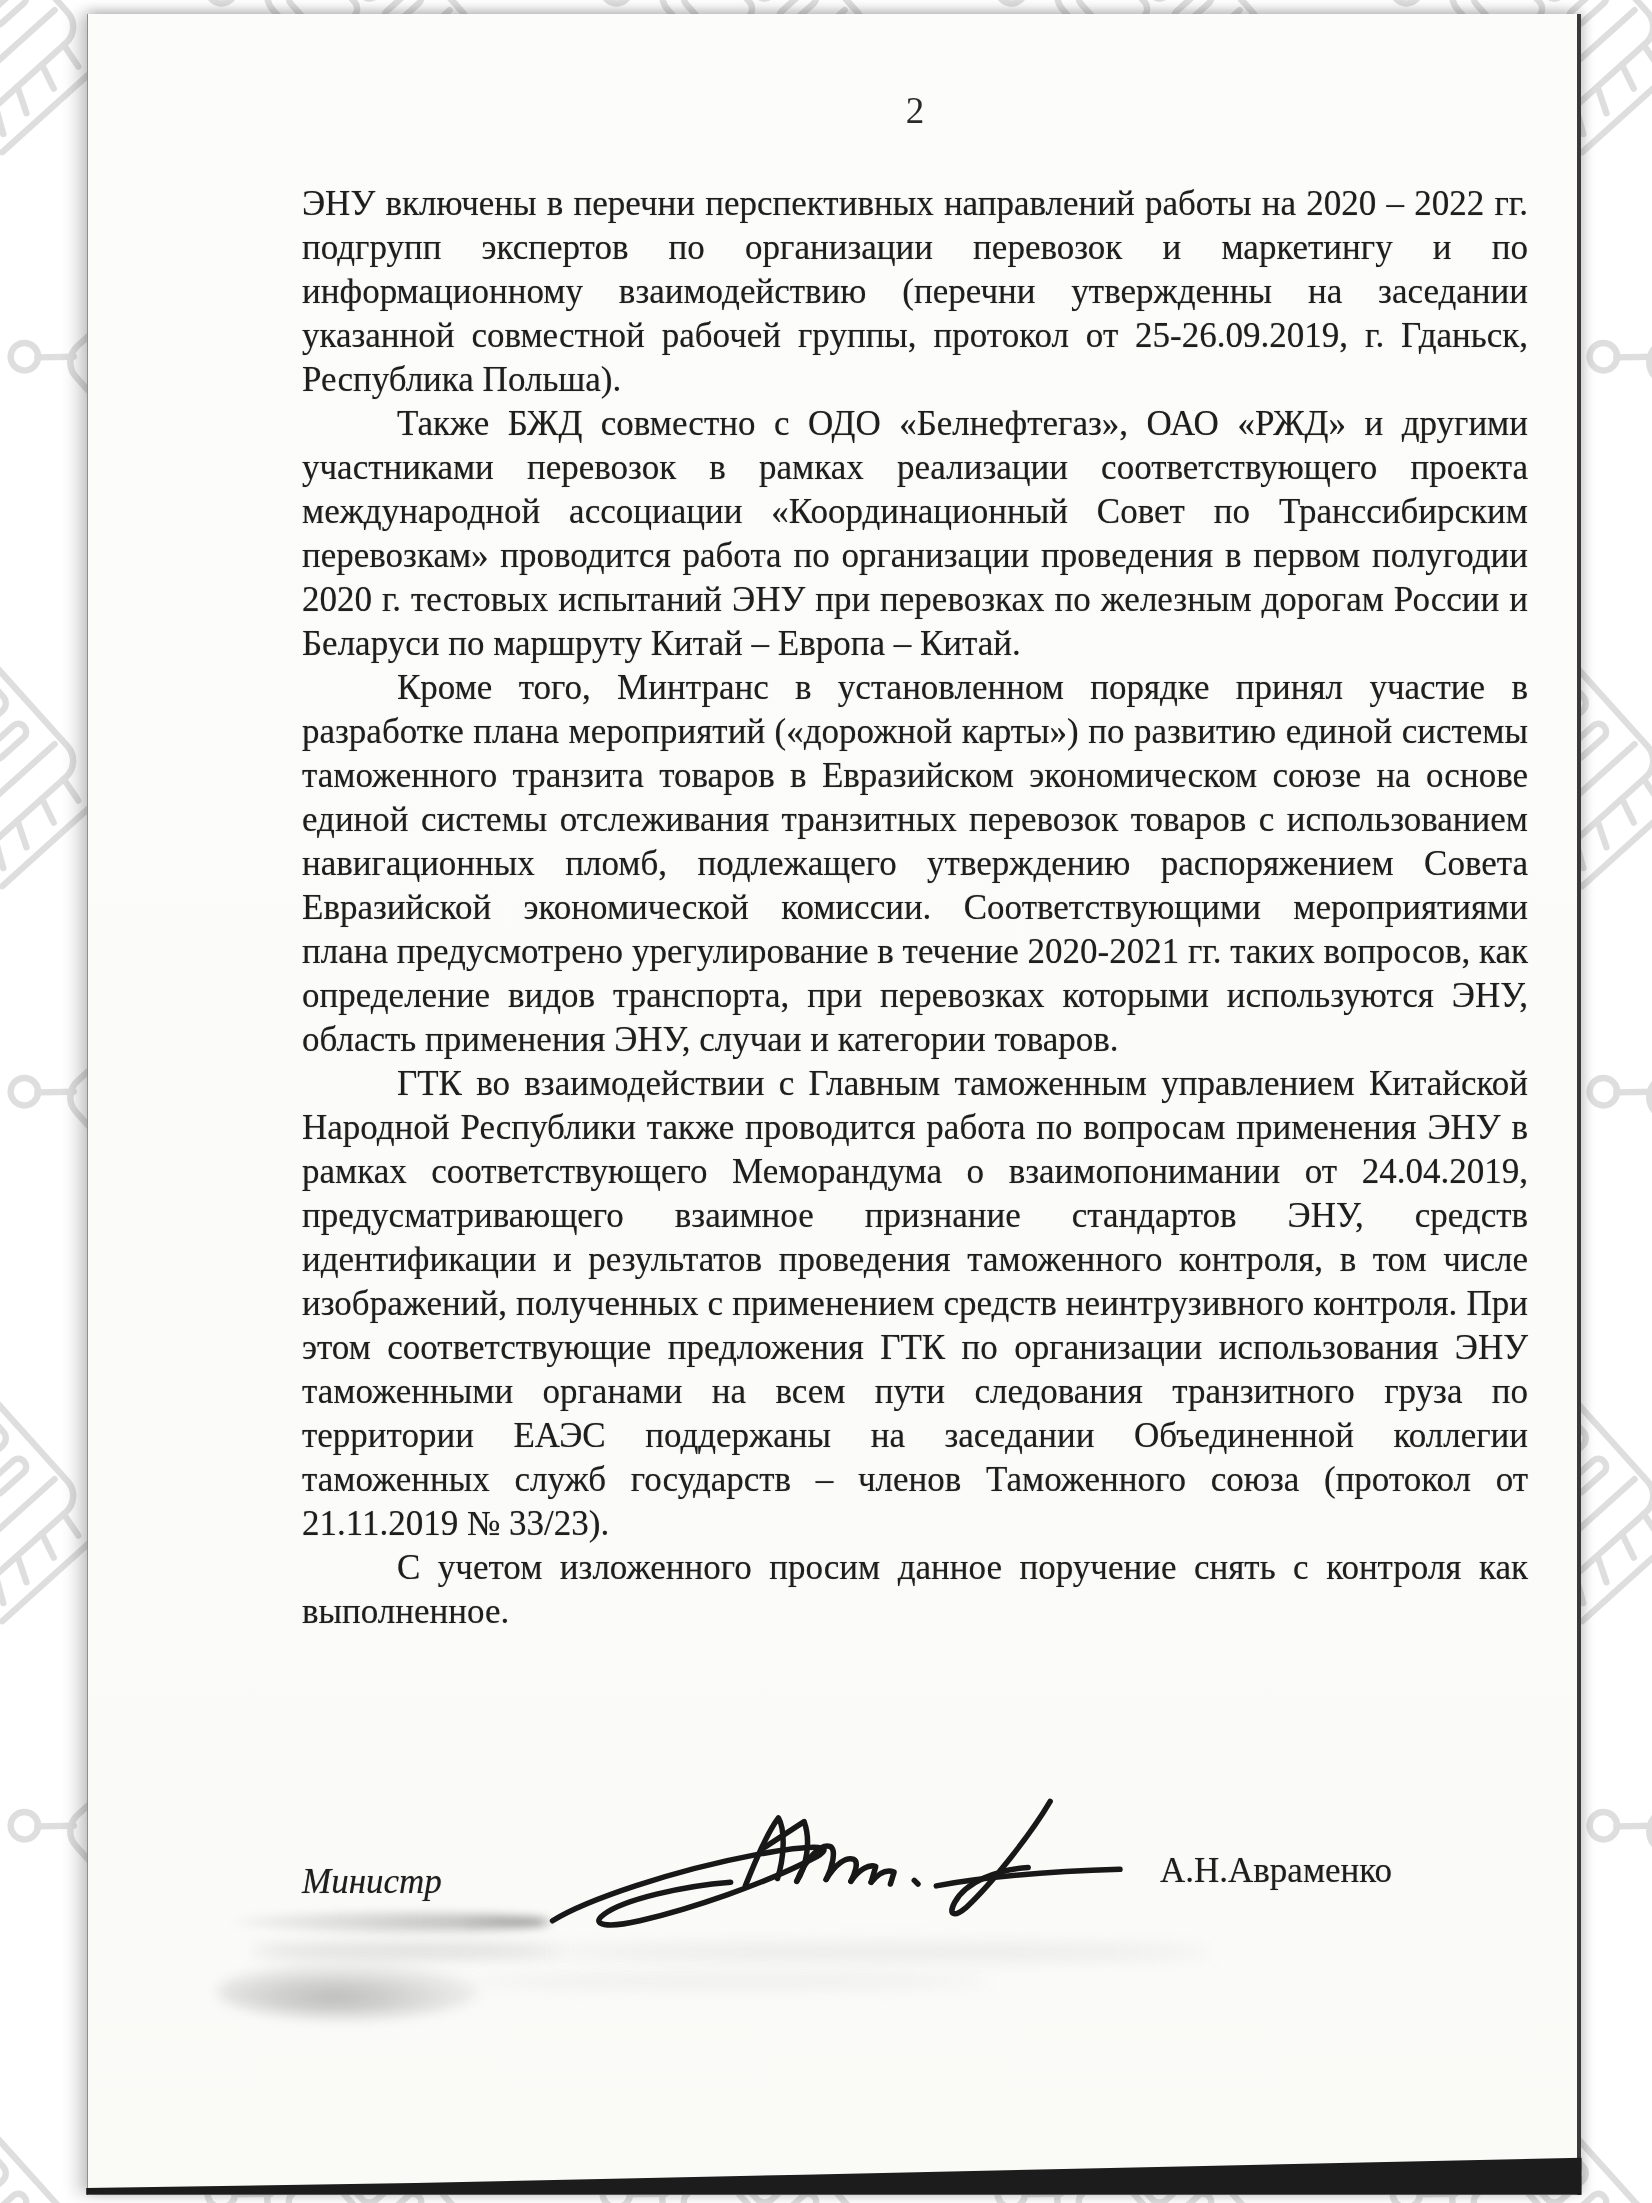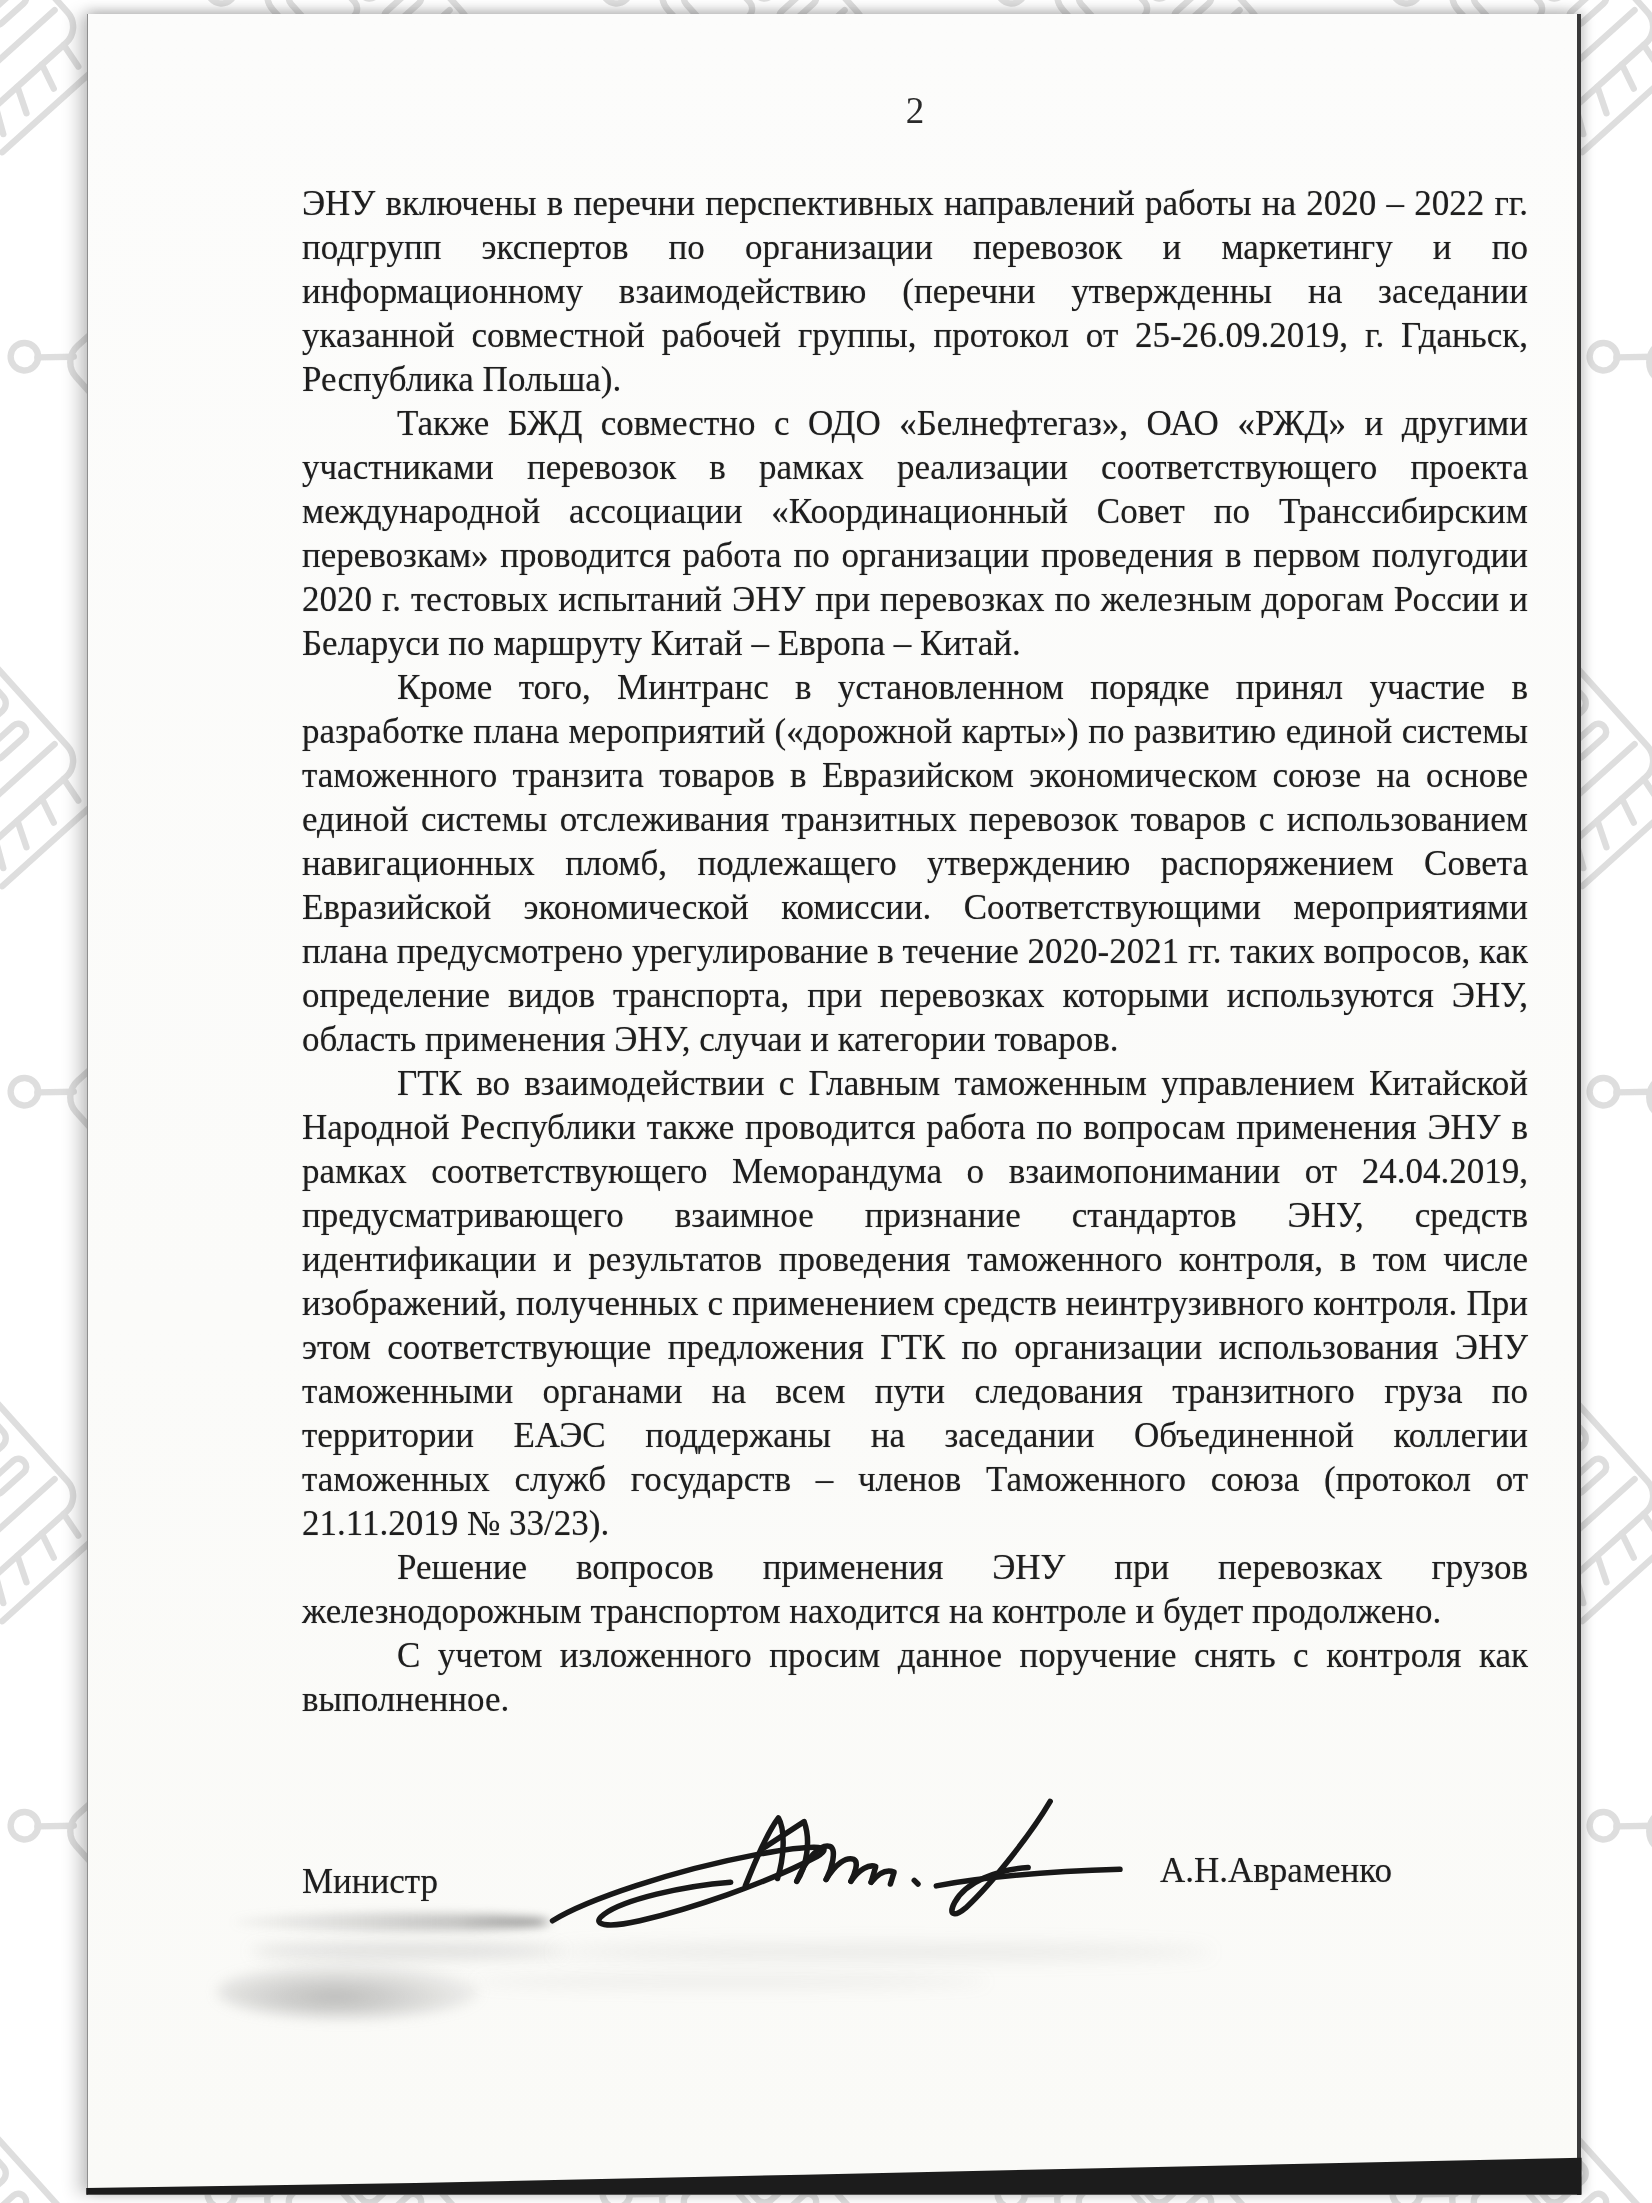--- a/index.html
+++ b/index.html
@@ -62,20 +62,21 @@
     text-shadow: 0 0 0.9px rgba(40,40,40,0.55);
   }
   .text-block p { margin: 0; }
   .text-block p.indent { text-indent: 95px; }
   .sign-role {
     position: absolute;
     left: 214px; top: 1848px;
     font-size: 35px;
     color: #1e1e1e;
     text-shadow: 0 0 0.9px rgba(40,40,40,0.55);
+    font-style: italic;
   }
   .sign-name {
     position: absolute;
     left: 1072px; top: 1837px;
     font-size: 35px;
     color: #1e1e1e;
     text-shadow: 0 0 0.9px rgba(40,40,40,0.55);
     text-align: center;
   }
   .signature-svg {
@@ -253,21 +254,20 @@
 
   <div class="page">
 
     <div class="page-number">2</div>
 
     <div class="text-block">
       <p>ЭНУ включены в перечни перспективных направлений работы на 2020 – 2022 гг. подгрупп экспертов по организации перевозок и маркетингу и по информационному взаимодействию (перечни утвержденны на заседании указанной совместной рабочей группы, протокол от 25-26.09.2019, г. Гданьск, Республика Польша).</p>
       <p class="indent">Также БЖД совместно с ОДО «Белнефтегаз», ОАО «РЖД» и другими участниками перевозок в рамках реализации соответствующего проекта международной ассоциации «Координационный Совет по Транссибирским перевозкам» проводится работа по организации проведения в первом полугодии 2020 г. тестовых испытаний ЭНУ при перевозках по железным дорогам России и Беларуси по маршруту Китай – Европа – Китай.</p>
       <p class="indent">Кроме того, Минтранс в установленном порядке принял участие в разработке плана мероприятий («дорожной карты») по развитию единой системы таможенного транзита товаров в Евразийском экономическом союзе на основе единой системы отслеживания транзитных перевозок товаров с использованием навигационных пломб, подлежащего утверждению распоряжением Совета Евразийской экономической комиссии. Соответствующими мероприятиями плана предусмотрено урегулирование в течение 2020-2021 гг. таких вопросов, как определение видов транспорта, при перевозках которыми используются ЭНУ, область применения ЭНУ, случаи и категории товаров.</p>
       <p class="indent">ГТК во взаимодействии с Главным таможенным управлением Китайской Народной Республики также проводится работа по вопросам применения ЭНУ в рамках соответствующего Меморандума о взаимопонимании от 24.04.2019, предусматривающего взаимное признание стандартов ЭНУ, средств идентификации и результатов проведения таможенного контроля, в том числе изображений, полученных с применением средств неинтрузивного контроля. При этом соответствующие предложения ГТК по организации использования ЭНУ таможенными органами на всем пути следования транзитного груза по территории ЕАЭС поддержаны на заседании Объединенной коллегии таможенных служб государств – членов Таможенного союза (протокол от 21.11.2019 № 33/23).</p>
-      <p class="indent">Решение вопросов применения ЭНУ при перевозках грузов железнодорожным транспортом находится на контроле и будет продолжено.</p>
       <p class="indent">С учетом изложенного просим данное поручение снять с контроля как выполненное.</p>
     </div>
 
     <div class="sign-role">Министр</div>
 
     <svg class="signature-svg" viewBox="0 0 660 185">
       <g fill="none" stroke="#181818" stroke-width="6" stroke-linecap="round" stroke-linejoin="round">
 
         <path d="M18,138 C55,115 150,83 240,66 C295,56 330,54 306,68 C250,98 165,126 113,138 C78,146 58,143 74,131 C95,115 160,100 212,96"></path>
 

